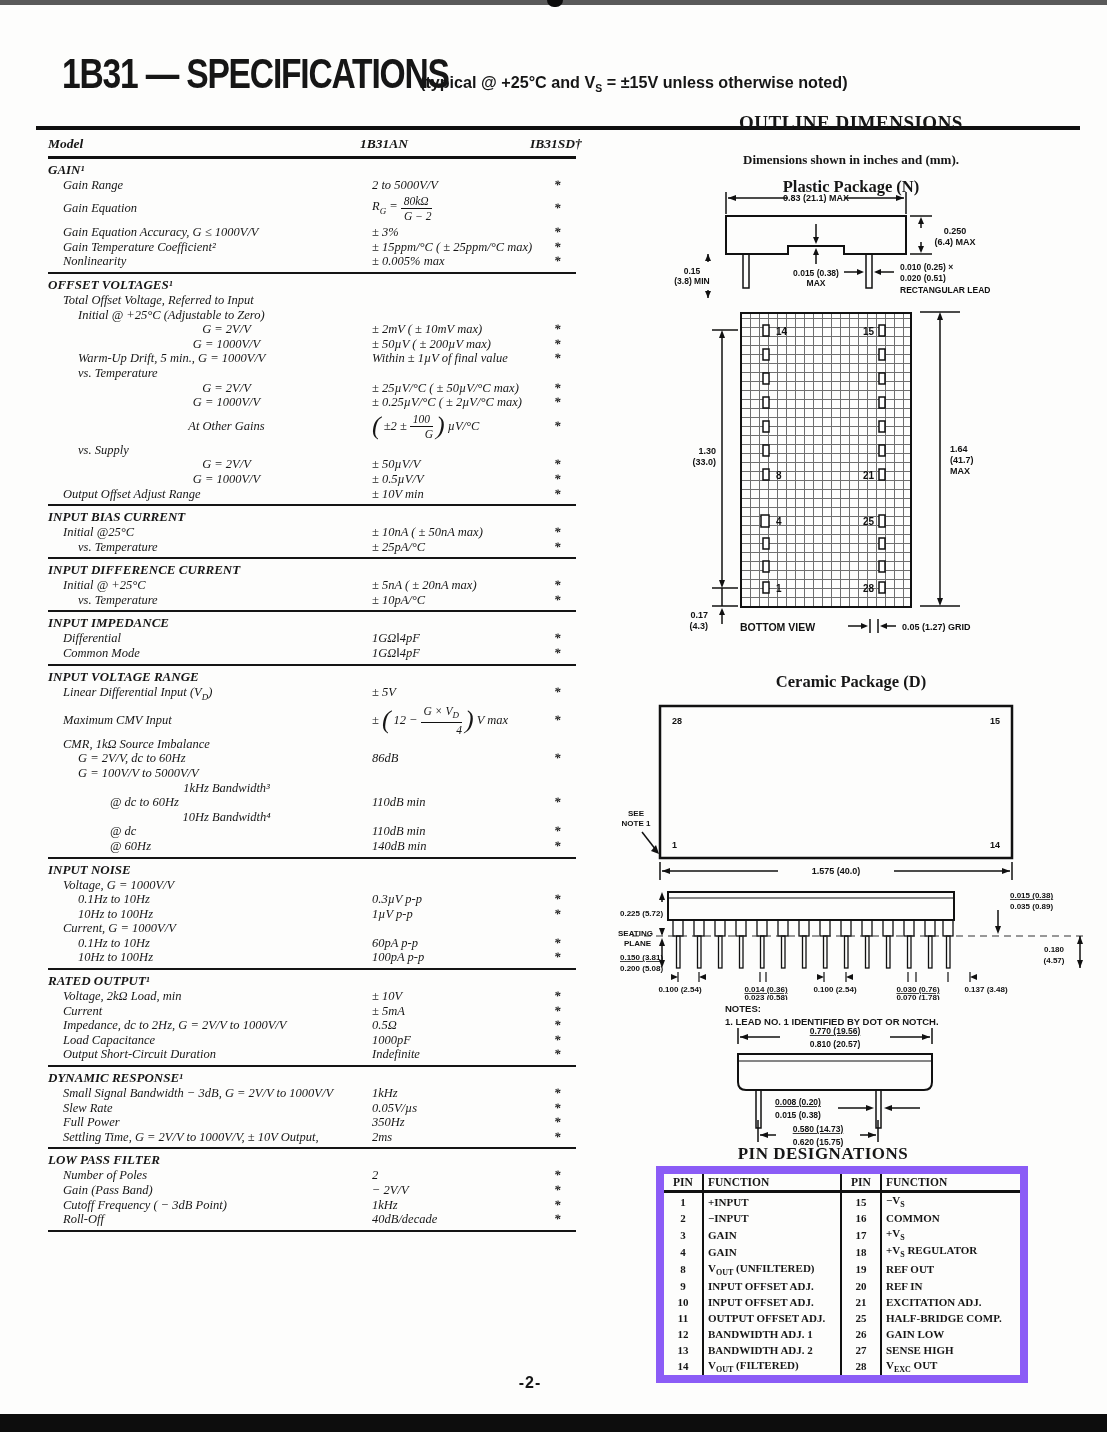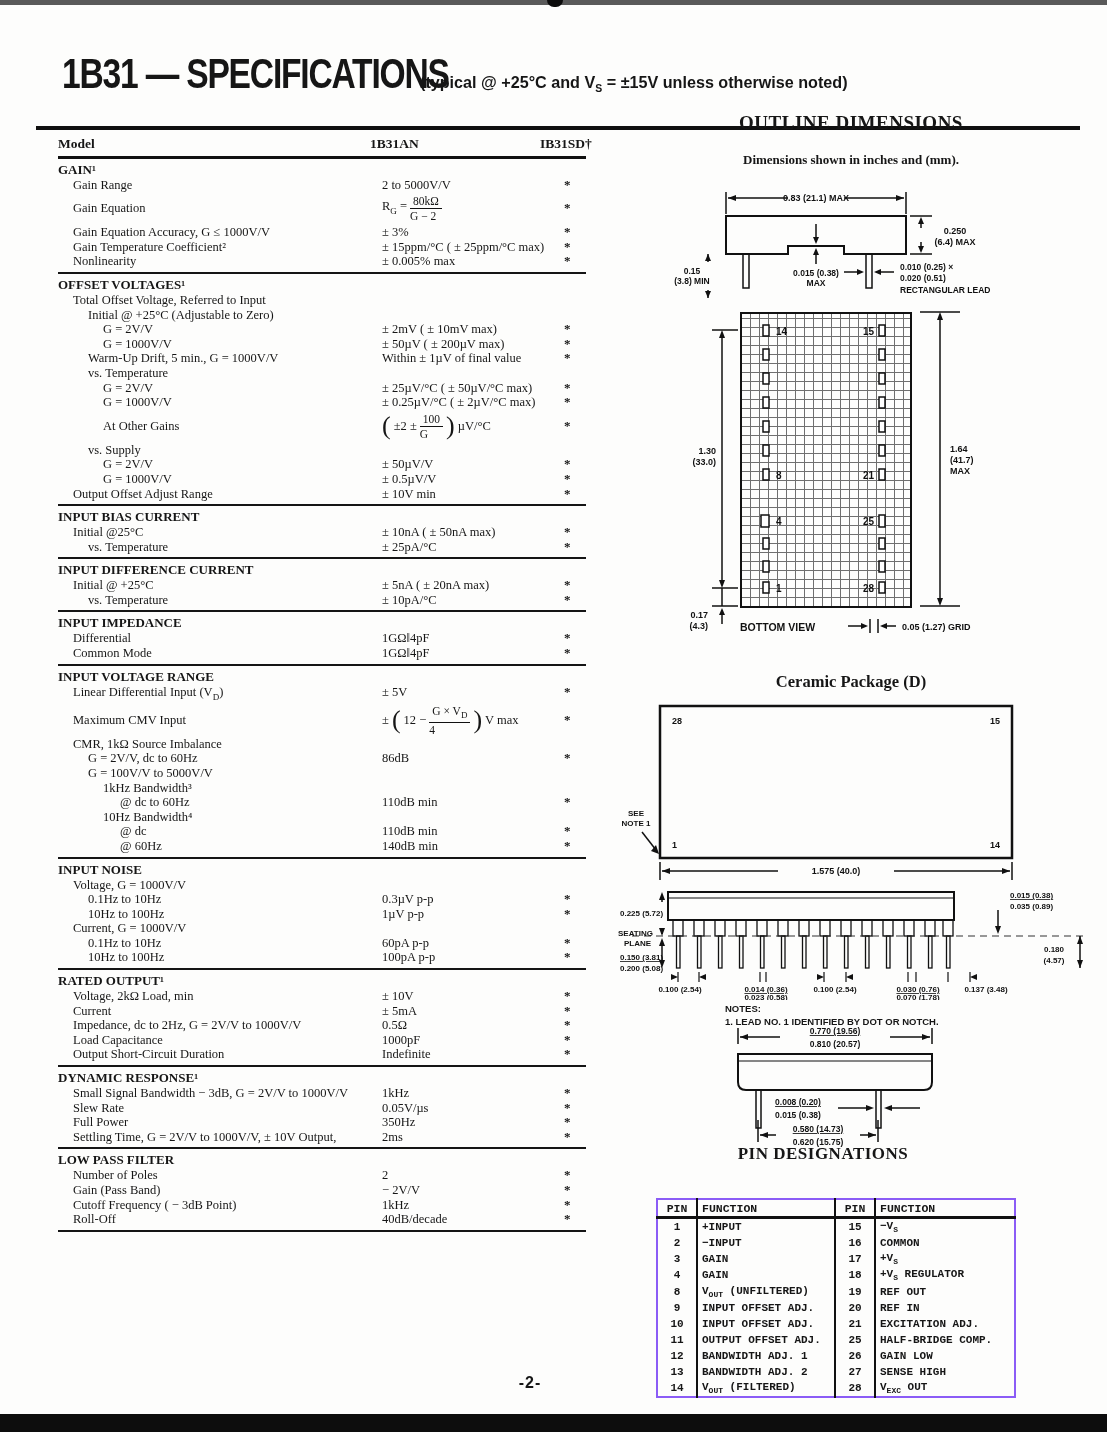--- a/index.html
+++ b/index.html
@@ -11,33 +11,33 @@
   .topdot{top:0;left:547px;width:16px;height:7px;background:#0b0b0b;border-radius:0 0 8px 8px;}
   .bottombar{top:1414px;left:0;width:1107px;height:18px;background:#0d0d0d;}
   
   .title{top:50px;left:62px;font-family:"Liberation Sans",sans-serif;font-weight:bold;
          font-size:42px;letter-spacing:-1.5px;transform:scaleX(0.80);transform-origin:left top;white-space:nowrap;}
   .subtitle{top:73px;left:420px;font-family:"Liberation Sans",sans-serif;font-weight:bold;
             font-size:17px;transform:scaleX(0.95);transform-origin:left top;white-space:nowrap;}
   .subtitle sub{font-size:11px;}
   .pagerule{top:126px;left:36px;width:1044px;height:4px;background:#101010;}
   
-  .spec{top:134px;left:58px;width:528px;font-size:12.5px;line-height:14.6px;}
+  .spec{top:134px;left:48px;width:528px;font-size:12.5px;line-height:14.6px;font-style:italic;}
   .spec-head{display:grid;grid-template-columns:312px 170px 46px;font-weight:bold;
              font-size:13.5px;padding:3px 0 4px;border-bottom:3px solid #111;}
   .sec{border-bottom:2px solid #151515;padding:2px 0 3px;}
   .sec-title{font-weight:bold;font-size:13px;line-height:17px;}
   .row{display:grid;grid-template-columns:312px 170px 46px;align-items:baseline;gap:12px;}
   .row.tall{align-items:center;min-height:33px;}
-  .lbl.i1{padding-left:15px;}.lbl.i2{padding-left:30px;}.lbl.i3{padding-left:45px;}.lbl.i4{padding-left:62px;}
+  .lbl.i1{padding-left:15px;}.lbl.i2{padding-left:30px;}.lbl.i3{padding-left:45px;text-align:center;}.lbl.i4{padding-left:62px;}
   .val{white-space:nowrap;}
   .star{font-weight:bold;font-size:13px;}
   sub{font-size:9px;}
   .math{display:inline-flex;align-items:center;gap:3px;white-space:nowrap;}
-  .frac{display:inline-block;text-align:left;font-size:11.5px;line-height:12px;vertical-align:middle;}
+  .frac{display:inline-block;text-align:right;font-size:11.5px;line-height:12px;vertical-align:middle;}
   .frac .num{display:block;border-bottom:1px solid #111;padding:0 3px 1px;}
   .frac .den{display:block;padding-top:1px;}
   .paren{font-size:26px;font-weight:400;line-height:26px;}
   
   .outline-head{top:112px;left:615px;width:472px;text-align:center;}
   .oh1{font-weight:bold;font-size:19px;letter-spacing:.5px;}
   .oh2{font-weight:bold;font-size:13px;margin-top:18px;}
   .pkg-title{font-weight:bold;font-size:16.5px;}
   .plastic-title{margin-top:9px;}
   .ceramic-title{top:672px;left:615px;width:472px;text-align:center;}
@@ -50,22 +50,22 @@
            background:
              repeating-linear-gradient(0deg,transparent 0 8px,#6f6f6f 8px 9px),
              repeating-linear-gradient(90deg,transparent 0 8px,#6f6f6f 8px 9px);}
   .bv-overlay{position:absolute;left:0;top:0;}
   .fig-ceramic-top{top:696px;left:618px;}
   .fig-ceramic-side{top:878px;left:618px;}
   .notes{top:1002px;left:700px;font-family:"Liberation Sans",sans-serif;font-weight:bold;font-size:9.5px;line-height:13px;margin-left:25px;}
   .fig-profile{top:1024px;left:680px;}
   
   .pin-table-wrap{top:1166px;left:656px;}
-  table.pins{border-collapse:collapse;border:2px solid #8b5cf6;font-family:Liberation Mono, monospace;
-             font-weight:bold;font-size:11px;margin-top:32px;}
+  table.pins{border-collapse:collapse;border:8px solid #8b5cf6;font-family:Liberation Serif, serif;
+             font-weight:bold;font-size:11px;}
   table.pins th,table.pins td{padding:1px 4px;height:14px;white-space:nowrap;}
   table.pins th{border-bottom:3px solid #111;text-align:left;font-size:11.5px;}
   td.pin,th.pin{width:30px;text-align:center !important;border-right:2px solid #111;}
   td.fn,th.fn{width:128px;padding-left:8px;}
   td.fn2,th.fn2{width:130px;padding-left:8px;}
   th.pin2,td.pin2{width:30px;text-align:center !important;border-left:2px solid #111;border-right:2px solid #111;}
   table.pins sub{font-size:8px;}
   .footer{top:1374px;left:0;width:1060px;text-align:center;font-family:"Liberation Sans",sans-serif;
           font-weight:bold;font-size:16px;letter-spacing:1px;}
 </style>
@@ -405,20 +405,21 @@
           <span class="val">40dB/decade</span>
           <span class="star">*</span>
         </div>
       </div>
     </div>
 </div>
 
 <div class="abs outline-head">
   <div class="oh1">OUTLINE DIMENSIONS</div>
   <div class="oh2">Dimensions shown in inches and (mm).</div>
+  <div class="pkg-title plastic-title">Plastic Package (N)</div>
 </div>
 
 <svg class="abs fig-plastic" width="432" height="118" viewBox="0 0 432 118">
   <line x1="78" y1="6" x2="78" y2="28" stroke="#111" stroke-width="1.5"></line>
   <line x1="258" y1="6" x2="258" y2="28" stroke="#111" stroke-width="1.5"></line>
   <line x1="80" y1="12" x2="140" y2="12" stroke="#111" stroke-width="1.5"></line>
   <line x1="196" y1="12" x2="256" y2="12" stroke="#111" stroke-width="1.5"></line>
   <polygon points="80,12 88,9 88,15" fill="#111"></polygon>
   <polygon points="256,12 248,9 248,15" fill="#111"></polygon>
   <text x="168" y="15" font-size="9" text-anchor="middle">0.83 (21.1) MAX</text>

